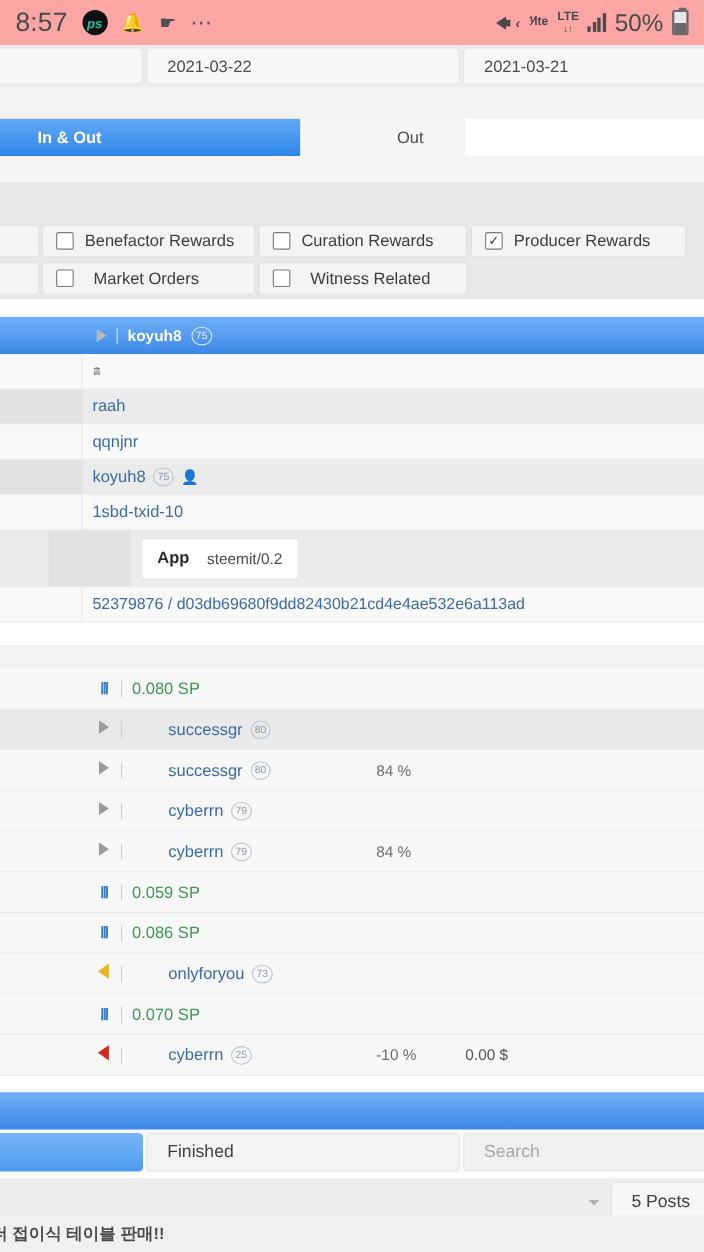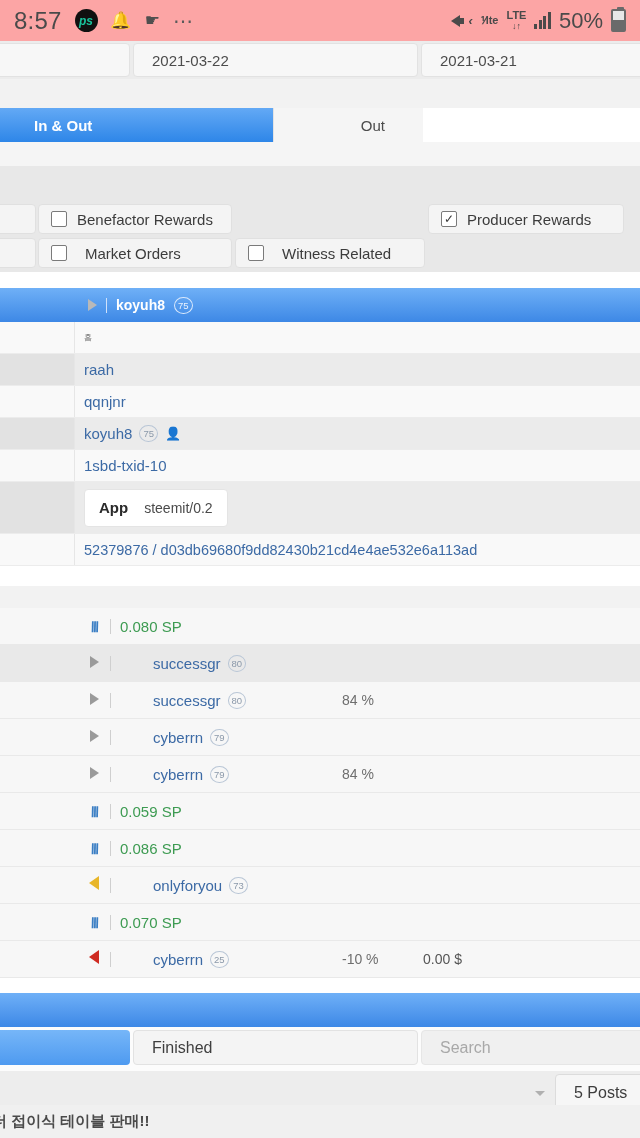--- a/index.html
+++ b/index.html
@@ -107,21 +107,21 @@
           display:flex; align-items:center; }
   .drow .lcol { width:75px; height:100%; border-right:1px solid #e6e6e6; flex:0 0 75px;}
   .drow .rcol { flex:1; padding-left:9px; display:flex; align-items:center; gap:7px;
                 font-size:15px; color:#3c6aa5; }
   .drow.alt { background:#ebebeb; }
   .drow.alt .lcol { background:#e2e2e2; }
   .drow.plain { background:#f9f9f9; }
   .tiny-k { font-size:8px; color:#6a6a6a; }
   .rep.dim { border-color:#b9c6d6; color:#8b99aa; }
   .person { font-size:13px; color:#9aa3ad; }
-  .approw { height:52px; }
+  .approw { height:52px;padding-left:44px; }
   .appchip { display:flex; align-items:center; background:#fff; border:1px solid #e4e4e4;
     border-radius:4px; height:38px; padding:0 14px; gap:16px; }
   .appchip b { font-size:15px; color:#2b2b2b; }
   .appchip span { font-size:14px; color:#4a4a4a; }
   .hashrow .rcol { font-size:14.5px; color:#3c6aa5; }
 
   .gap-d { position:absolute; top:586px; left:0; width:640px; height:22px; background:#f2f2f2; }
 
   
   .ops { position:absolute; top:608px; left:0; width:640px; }
@@ -224,20 +224,24 @@
 
   <div class="filters">
     <div class="cb r0 cx0">
 
       <span></span>
     </div>
     <div class="cb r0 cx1">
       <span class="cbbox"></span>
       <span>Benefactor Rewards</span>
     </div>
+    <div class="cb r0 cx2">
+      <span class="cbbox"></span>
+      <span>Curation Rewards</span>
+    </div>
     <div class="cb r0 cx3">
       <span class="cbbox">✓</span>
       <span>Producer Rewards</span>
     </div>
     <div class="cb r1 cx0">
       
     </div>
     <div class="cb r1 cx1">
       <span class="cbbox"></span>
       <span>Market Orders</span>

